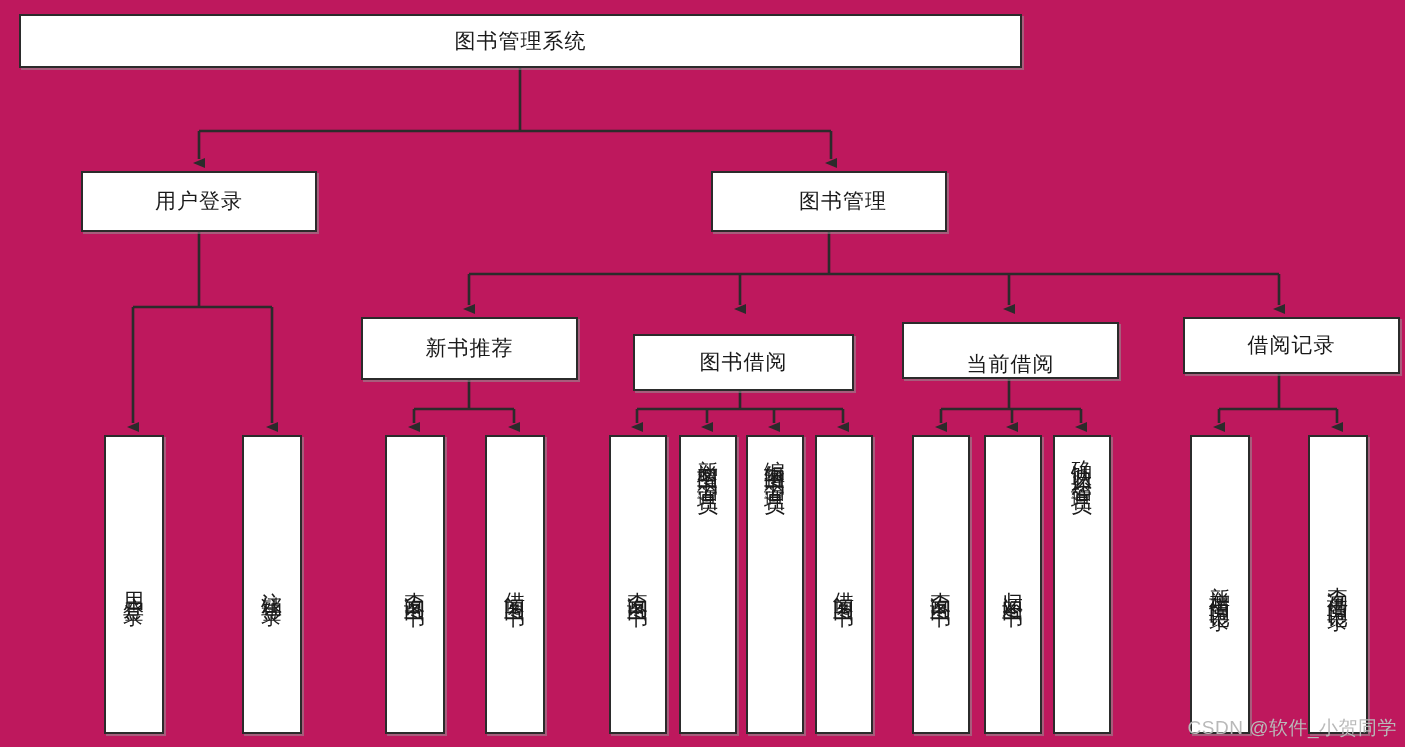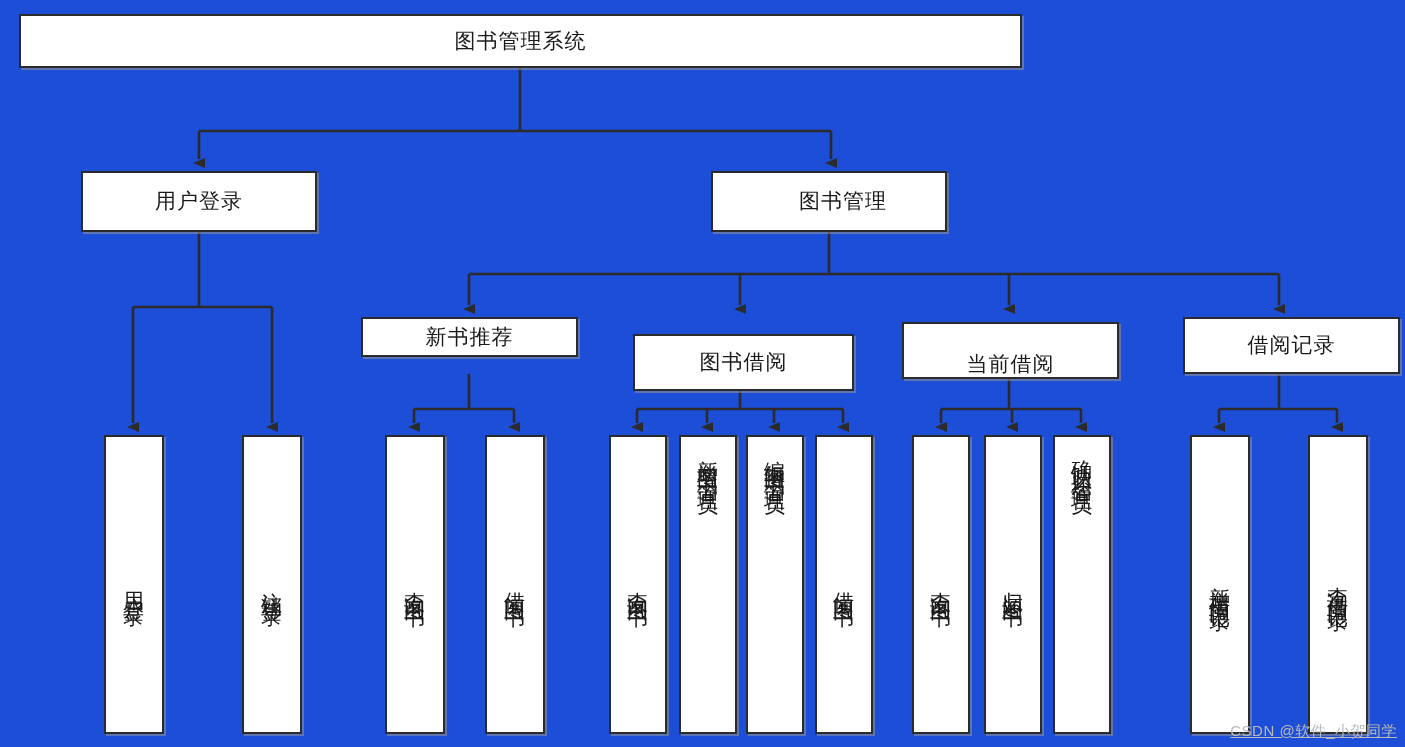--- a/index.html
+++ b/index.html
@@ -8,21 +8,21 @@
     background: #ffffff;
   }
   body {
     font-family: "Liberation Sans", "DejaVu Sans", sans-serif;
     color: #111111;
   }
   #canvas {
     position: relative;
     width: 1405px;
     height: 747px;
-    background: #1d4ed8;
+    background: #be185d;
     overflow: hidden;
   }
   svg.edges {
     position: absolute;
     left: 0;
     top: 0;
     width: 1405px;
     height: 747px;
     pointer-events: none;
   }
@@ -58,25 +58,24 @@
     text-align: left;
   }
   .node.vert.centered {
     align-items: center;
     padding-top: 0;
   }
   #watermark {
     position: absolute;
     right: 8px;
     bottom: 6px;
-    font-size: 15px;
+    font-size: 19px;
     color: #b9b9b9;
     letter-spacing: 0.5px;
     white-space: nowrap;
-    text-decoration: underline;
   }
 </style>
 </head>
 <body>
 
 <div id="canvas">
 
   <svg class="edges" viewBox="0 0 1405 747" xmlns="http://www.w3.org/2000/svg">
     <defs>
       <marker id="arw" markerWidth="10" markerHeight="12" refX="1" refY="6" orient="auto" markerUnits="userSpaceOnUse">
@@ -131,21 +130,21 @@
     <span class="label">图书管理系统</span>
   </div>
 
   <div class="node" style="left: 81px; top: 171px; width: 236px; height: 61px;">
     <span class="label">用户登录</span>
   </div>
   <div class="node" style="left: 711px; top: 171px; width: 236px; height: 61px; padding-left: 28px;">
     <span class="label">图书管理</span>
   </div>
 
-  <div class="node" style="left: 361px; top: 317px; width: 217px; height: 40px;">
+  <div class="node" style="left: 361px; top: 317px; width: 217px; height: 63px;">
     <span class="label">新书推荐</span>
   </div>
   <div class="node" style="left: 633px; top: 317px; width: 221px; height: 57px; margin-top: 17px;">
     <span class="label">图书借阅</span>
   </div>
   <div class="node" style="left: 902px; top: 322px; width: 217px; height: 57px; align-items: flex-end;">
     <span class="label">当前借阅</span>
   </div>
   <div class="node" style="left: 1171px; top: 317px; width: 217px; height: 57px; margin-left: 12px;">
     <span class="label">借阅记录</span>

